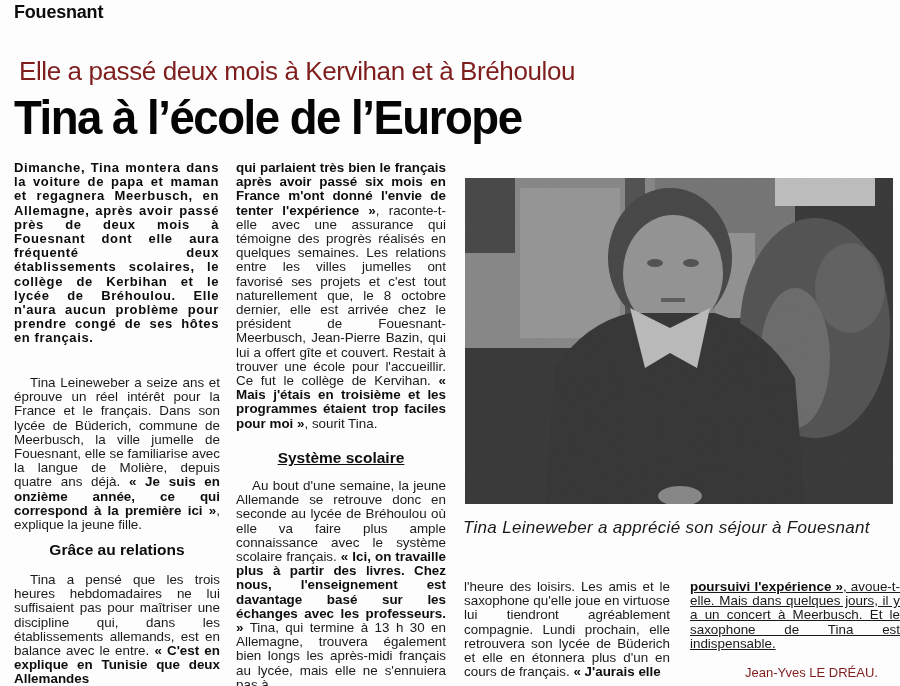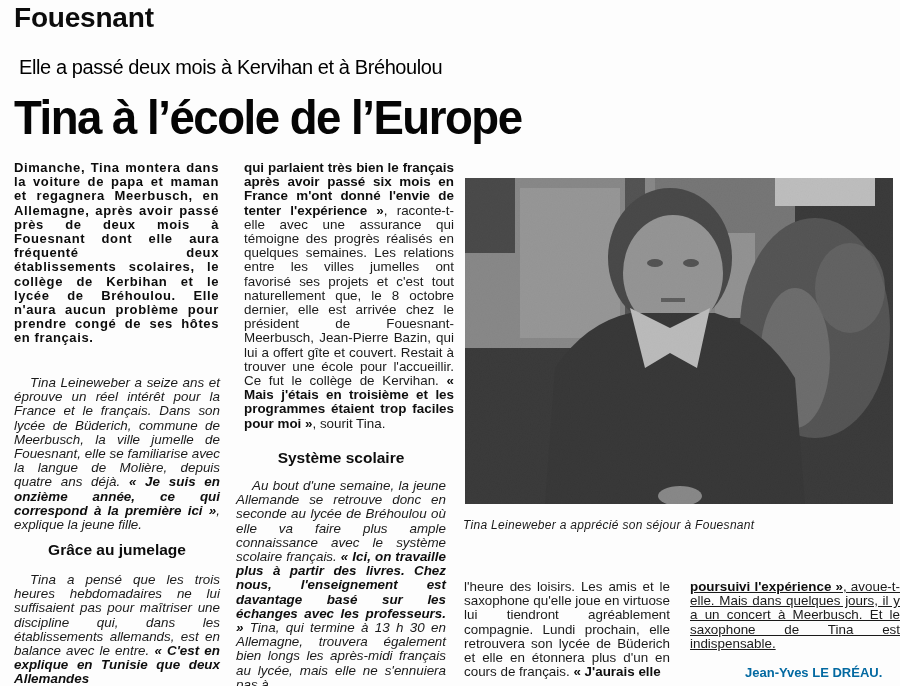--- a/index.html
+++ b/index.html
@@ -4,83 +4,83 @@
   <style>
     html, body { margin: 0; padding: 0; }
     body {
       width: 900px; height: 686px; overflow: hidden;
       background: #fdfdfd; color: #111;
       font-family: "Liberation Sans", sans-serif;
       position: relative;
     }
     .abs { position: absolute; }
     .rubric {
-      left: 14px; top: 2px; font-size: 28px; font-weight: bold;
+      left: 14px; top: 2px; font-size: 18px; font-weight: bold;
       letter-spacing: -0.2px; color: #0c0c0c;
     }
     .kicker {
-      left: 19px; top: 56px; font-size: 20px; font-weight: normal;
-      letter-spacing: -0.4px; color: #000000;
+      left: 19px; top: 56px; font-size: 26px; font-weight: normal;
+      letter-spacing: -0.4px; color: #7f1d1d;
     }
     .headline {
       left: 14px; top: 89px; font-size: 49px; font-weight: bold;
       letter-spacing: -1.6px; color: #050505; transform: scaleX(0.93);
       transform-origin: left top; white-space: nowrap;
     }
     .col {
       font-size: 13.4px; line-height: 14.2px; text-align: justify;
       color: #1a1a1a;
     }
     .col p { margin: 0; }
-    .col .indent { text-indent: 16px; font-style: italic; }
+    .col .indent { text-indent: 16px; }
     .col b { font-weight: bold; color: #0e0e0e; }
     .lead {
       left: 14px; top: 161px; width: 205px;
       font-weight: bold; font-size: 13px; line-height: 14.2px;
       letter-spacing: 0.6px; text-align: justify; color: #0c0c0c;
     }
     .c1a { left: 14px; top: 376px; width: 206px; }
     .sub {
       font-weight: bold; font-size: 15.5px; text-align: center; color: #0d0d0d;
     }
     .sub1 { left: 14px; top: 541px; width: 206px; }
     .c1b { left: 14px; top: 573px; width: 206px; }
-    .c2a { left: 236px; top: 161px; width: 210px; margin-left: 8px; }
-    .sub2 { left: 236px; top: 449px; width: 210px; }
+    .c2a { left: 236px; top: 161px; width: 210px; }
+    .sub2 { left: 236px; top: 449px; width: 210px; text-decoration: underline; }
     .c2b { left: 236px; top: 479px; width: 210px; }
     .photo {
       left: 465px; top: 178px; width: 428px; height: 326px;
       background: #1a1a1a; overflow: hidden;
     }
     .caption {
-      left: 463px; top: 518px; font-size: 12px; font-style: italic;
+      left: 463px; top: 518px; font-size: 17px; font-style: italic;
       color: #1a1a1a; letter-spacing: 0.3px;
     }
     .c3 { left: 464px; top: 580px; width: 206px; }
     .c4 { left: 690px; top: 580px; width: 210px; overflow: hidden; text-decoration: underline; }
     .sig {
-      left: 745px; top: 665px; font-size: 13px; font-weight: bold; color: #0369a1;
+      left: 745px; top: 665px; font-size: 13px; font-weight: normal; color: #7f1d1d;
     }
   </style>
 </head>
 <body>
 
 <div class="abs rubric">Fouesnant</div>
 <div class="abs kicker">Elle a passé deux mois à Kervihan et à Bréhoulou</div>
 <div class="abs headline">Tina à l’école de l’Europe</div>
 
 <div class="abs lead">Dimanche, Tina montera dans la voiture de papa et maman et regagnera Meerbusch, en Allemagne, après avoir passé près de deux mois à Fouesnant dont elle aura fréquenté deux établissements scolaires, le collège de Kerbihan et le lycée de Bréhoulou. Elle n'aura aucun problème pour prendre congé de ses hôtes en français.</div>
 
 <div class="abs col c1a">
   <p class="indent">
     <span>Tina Leineweber a seize ans et éprouve un réel intérêt pour la France et le français. Dans son lycée de Büderich, commune de Meerbusch, la ville jumelle de Fouesnant, elle se familiarise avec la langue de Molière, depuis quatre ans déjà. </span><b>« Je suis en onzième année, ce qui correspond à la première ici »</b><span>, explique la jeune fille.</span>
   </p>
 </div>
 
-<div class="abs sub sub1">Grâce au jumelage</div>
+<div class="abs sub sub1">Grâce au relations</div>
 
 <div class="abs col c1b">
   <p class="indent">
     <span>Tina a pensé que les trois heures hebdomadaires ne lui suffisaient pas pour maîtriser une discipline qui, dans les établissements allemands, est en balance avec le entre. </span><b>« C'est en explique en Tunisie que deux Allemandes</b>
   </p>
 </div>
 
 <div class="abs col c2a">
   <p>
     <b>qui parlaient très bien le français après avoir passé six mois en France m'ont donné l'envie de tenter l'expérience »</b><span>, raconte-t-elle avec une assurance qui témoigne des progrès réalisés en quelques semaines. Les relations entre les villes jumelles ont favorisé ses projets et c'est tout naturellement que, le 8 octobre dernier, elle est arrivée chez le président de Fouesnant-Meerbusch, Jean-Pierre Bazin, qui lui a offert gîte et couvert. Restait à trouver une école pour l'accueillir. Ce fut le collège de Kervihan. </span><b>« Mais j'étais en troisième et les programmes étaient trop faciles pour moi »</b><span>, sourit Tina.</span>

